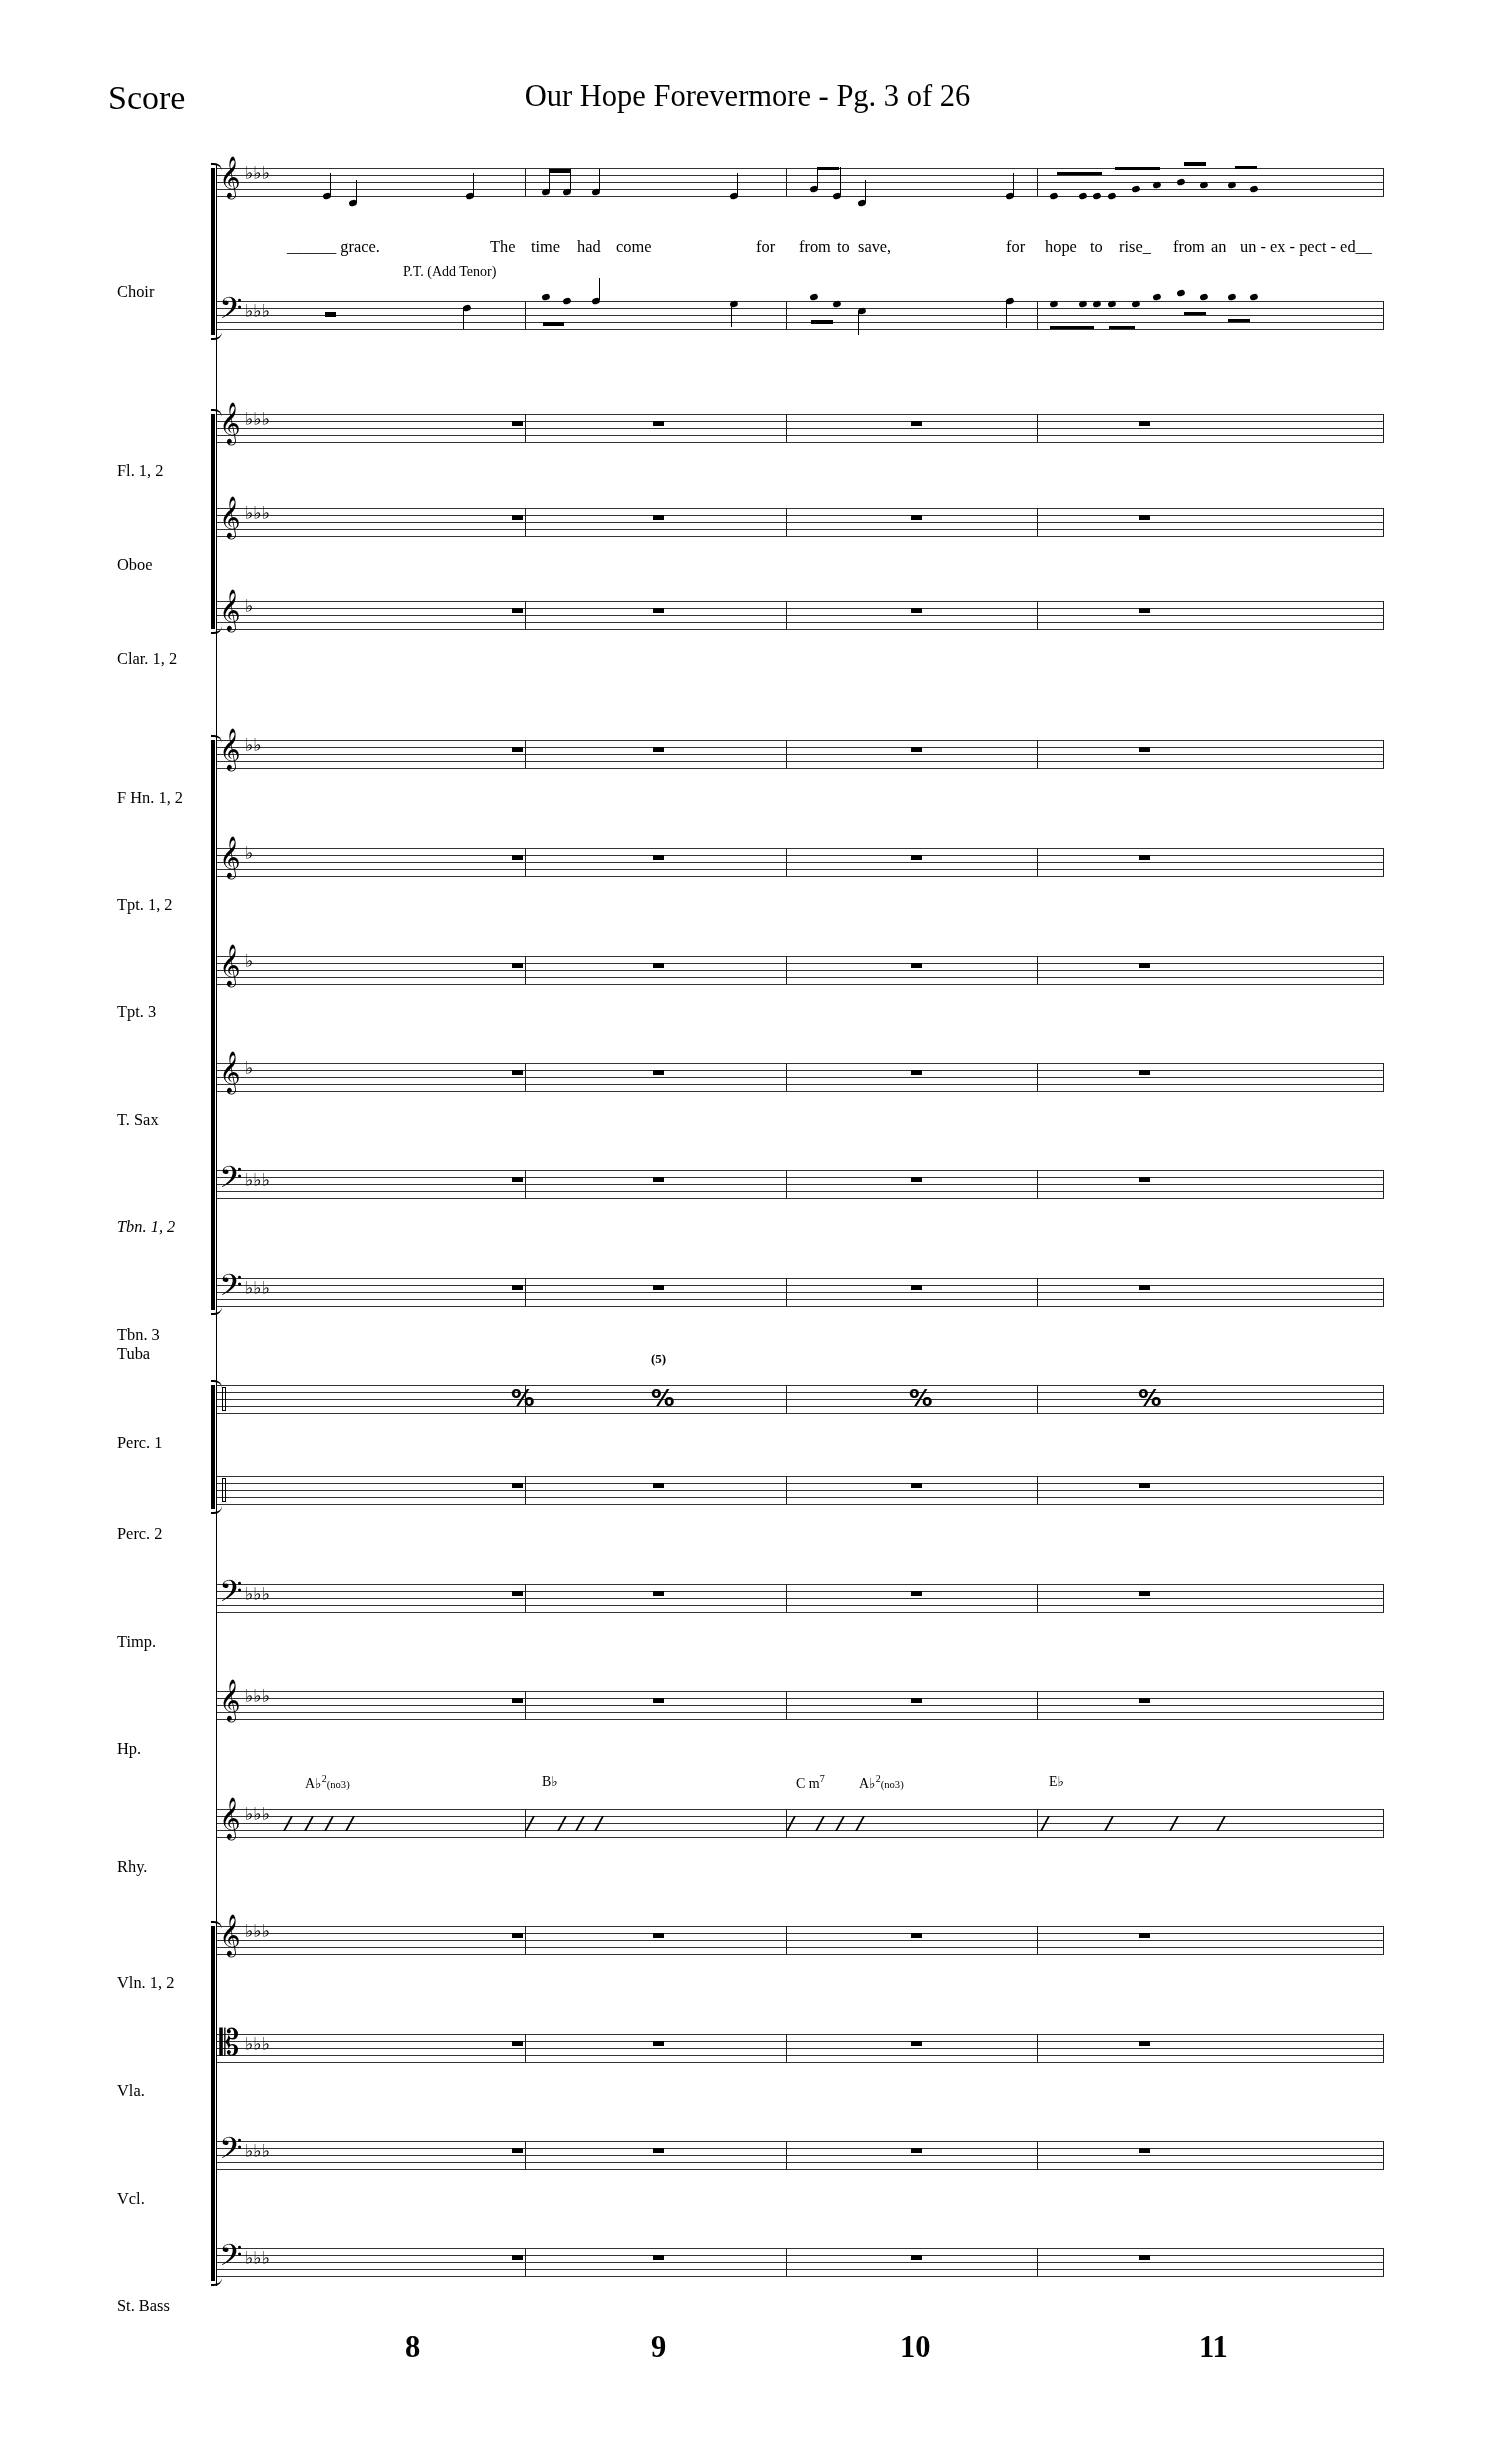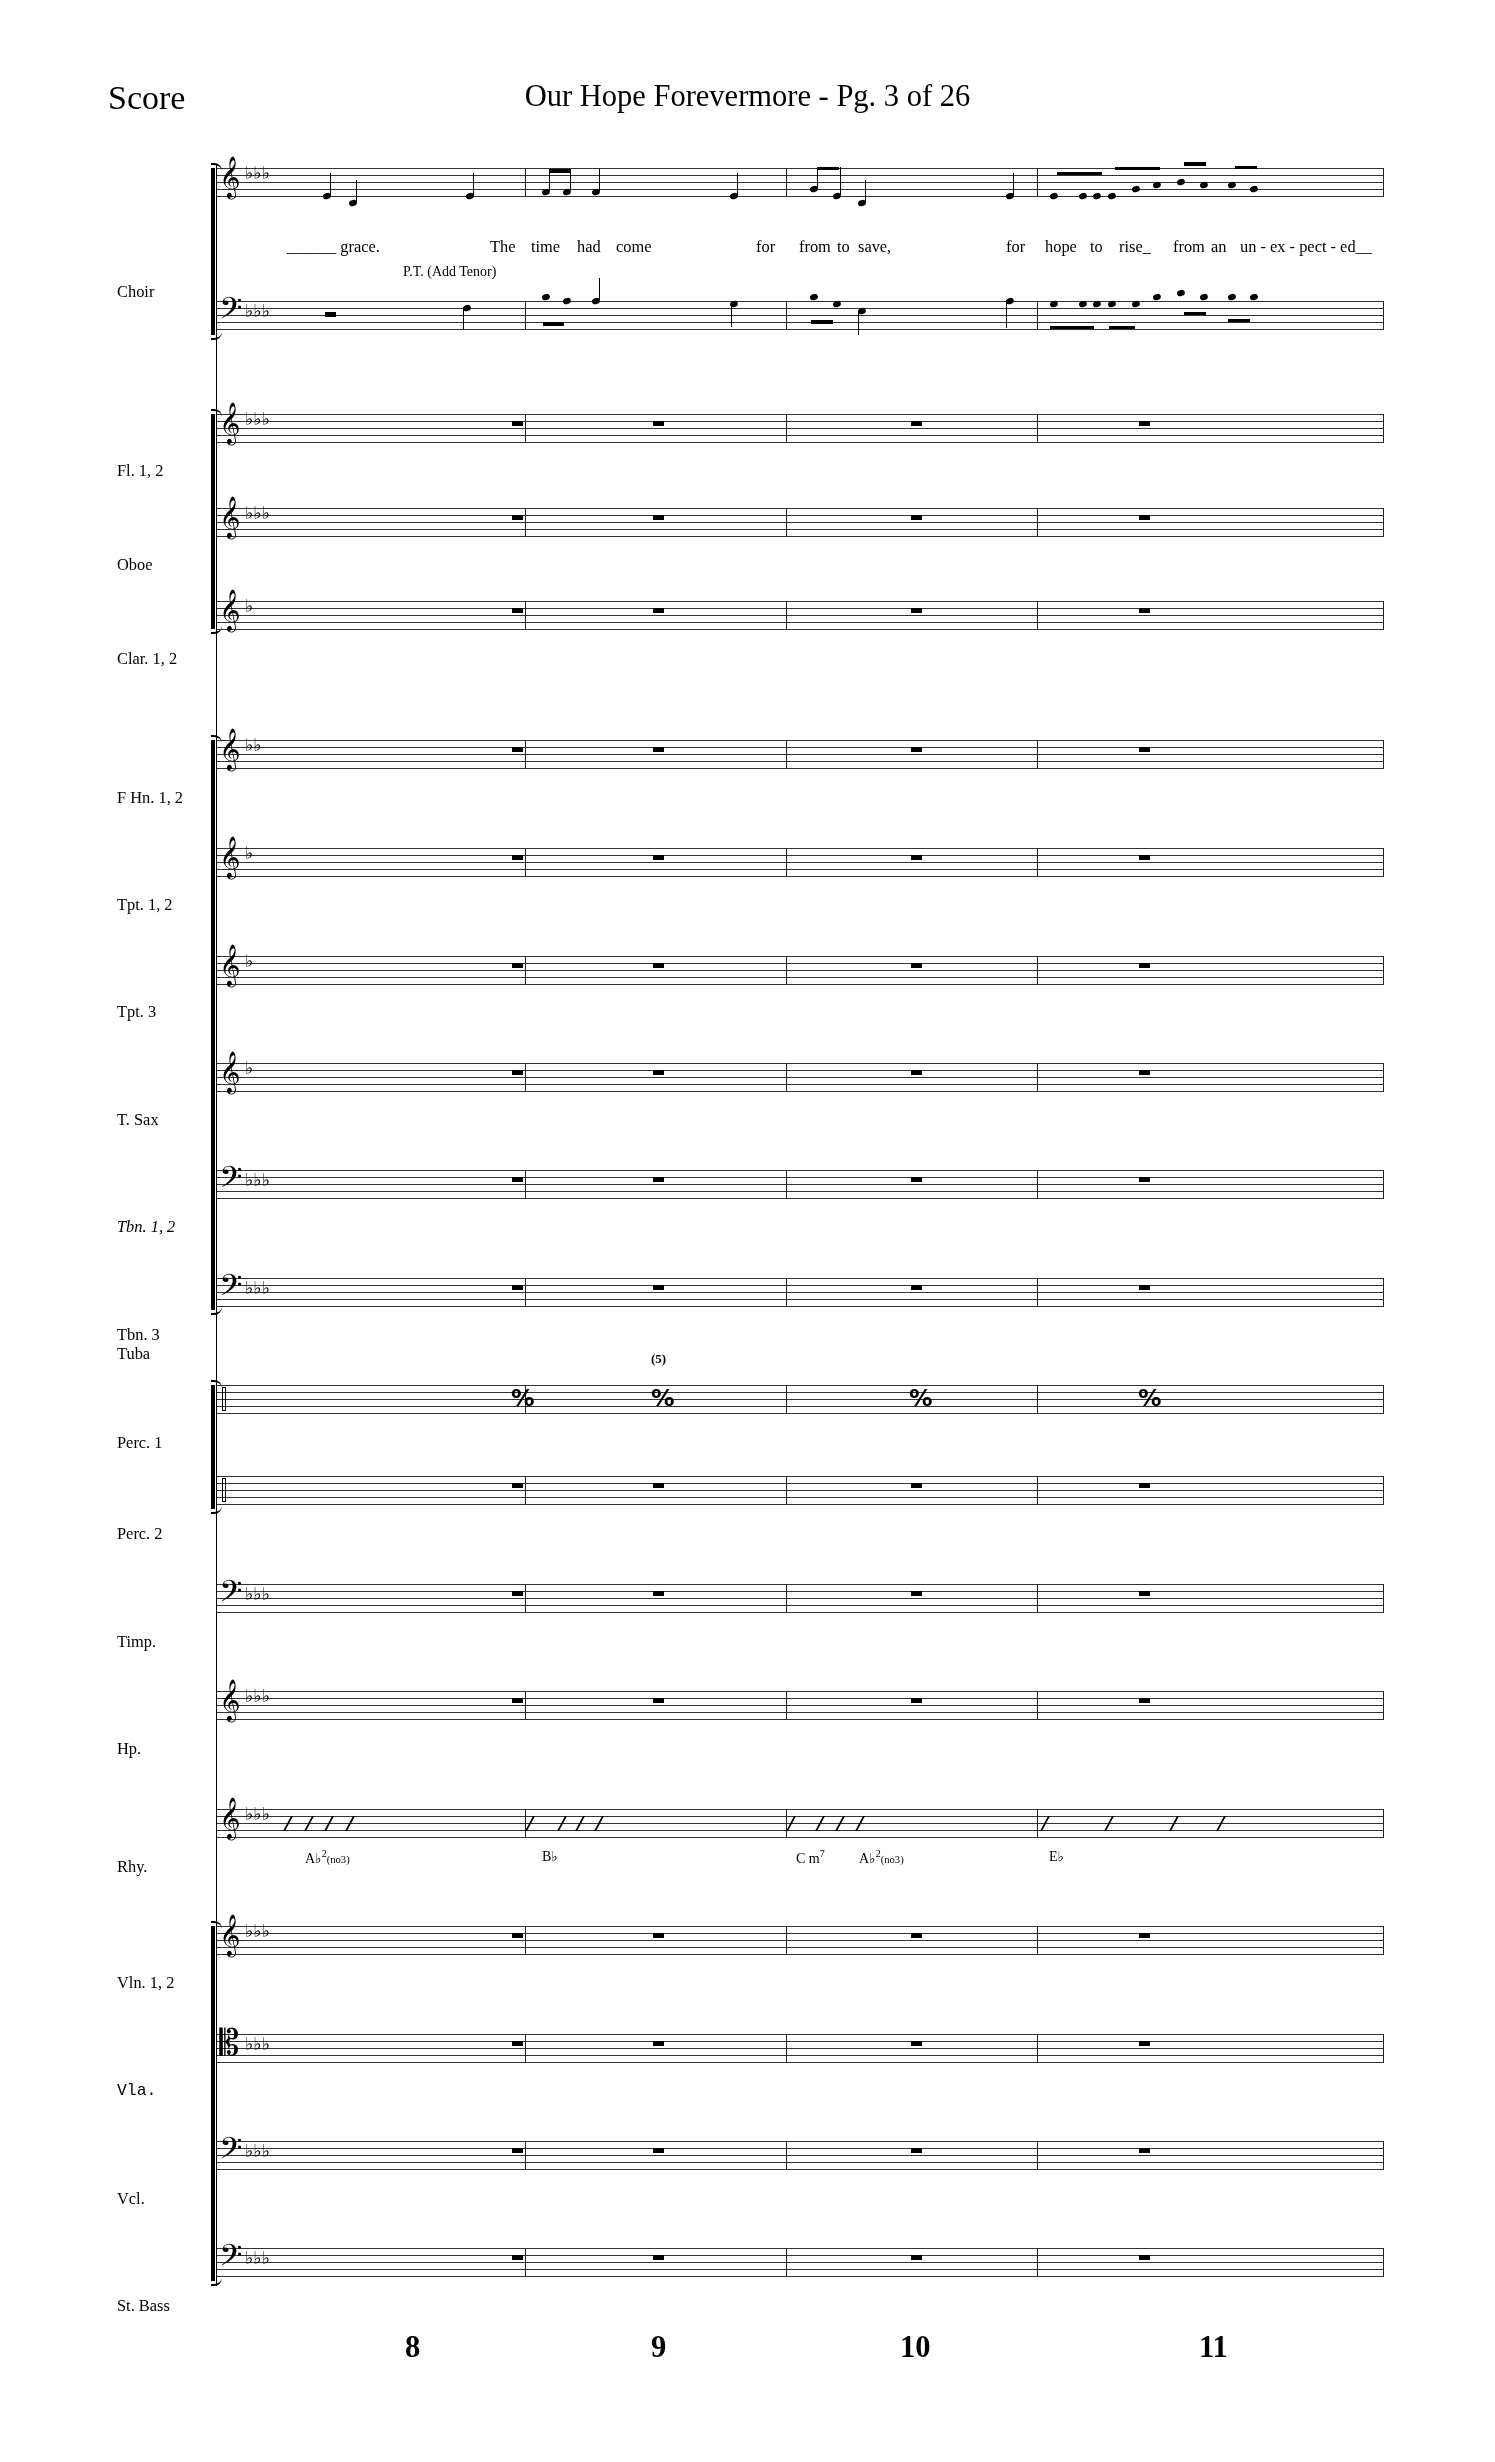--- a/index.html
+++ b/index.html
@@ -20,21 +20,21 @@
   .bracket::before, .bracket::after { content:""; position:absolute; left:0; width:10.6px; height:5.9px;
       border-top:2.3px solid #000; border-radius:0 8.2px 0 0; }
   .bracket::before { top:-4.7px; }
   .bracket::after { bottom:-4.7px; border-top:none; border-bottom:2.3px solid #000; border-radius:0 0 8.2px 0; }
   .lyrics { position:absolute; top:237px; font-size:16.4px; white-space:nowrap; }
   .note { position:absolute; width:8.2px; height:6.4px; background:#000; border-radius:50%; transform:rotate(-20deg); }
   .stem { position:absolute; width:1.2px; background:#000; }
   .beam { position:absolute; height:3.5px; background:#000; }
   .slash { position:absolute; width:2.3px; height:15.2px; background:#000; transform:skewX(-28deg); }
   .repeat { position:absolute; font-size:23.5px; font-weight:bold; font-family:"DejaVu Sans", sans-serif; }
-  .chord { position:absolute; top:1848px; font-size:14px; white-space:nowrap; }
+  .chord { position:absolute; top:1773px; font-size:14px; white-space:nowrap; }
   .chord sup { font-size:10px; }
   .measnum { position:absolute; top:2330px; font-size:30.5px; font-weight:bold; }
   .small { position:absolute; font-size:14px; white-space:nowrap; }
   .pclef { position:absolute; width:4.7px; height:23.5px; border:1.8px solid #000; border-left-width:1.8px; box-sizing:border-box; }
 </style>
 </head>
 <body>
 
 <div class="abs hdr-left">Score</div>
 <div class="abs hdr-title">Our Hope Forevermore - Pg. 3 of 26</div>
@@ -495,21 +495,21 @@
 <div class="inst" style="top:1068px;">T. Sax</div>
 <div class="inst" style="top:1175px;font-style:italic;">Tbn. 1, 2</div>
 <div class="inst" style="top:1283px;">Tbn. 3
 Tuba</div>
 <div class="inst" style="top:1391px;">Perc. 1</div>
 <div class="inst" style="top:1482px;">Perc. 2</div>
 <div class="inst" style="top:1590px;">Timp.</div>
 <div class="inst" style="top:1697px;">Hp.</div>
 <div class="inst" style="top:1815px;">Rhy.</div>
 <div class="inst" style="top:1931px;">Vln. 1, 2</div>
-<div class="inst" style="top:2039px;font-family:Liberation Mono, monospace;">Vla.</div>
+<div class="inst" style="top:2039px;">Vla.</div>
 <div class="inst" style="top:2147px;">Vcl.</div>
 <div class="inst" style="top:2254px;">St. Bass</div>
 
 <div class="small" style="left:651px;top:1351px;font-weight:bold;font-size:13px;">(5)</div>
 
 <div class="chord" style="left:305px;"><span>A♭</span><sup>2</sup><span style="font-size:10.6px">(no3)</span></div>
 <div class="chord" style="left:542px;"><span>B♭</span></div>
 <div class="chord" style="left:796px;"><span>C m</span><sup>7</sup></div>
 <div class="chord" style="left:859px;"><span>A♭</span><sup>2</sup><span style="font-size:10.6px">(no3)</span></div>
 <div class="chord" style="left:1049px;"><span>E♭</span></div>

